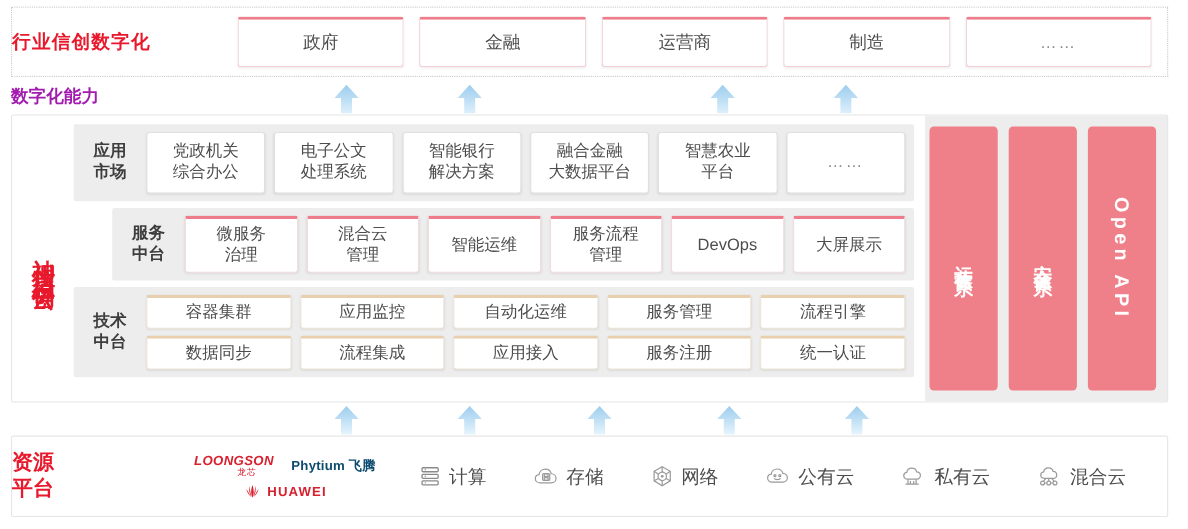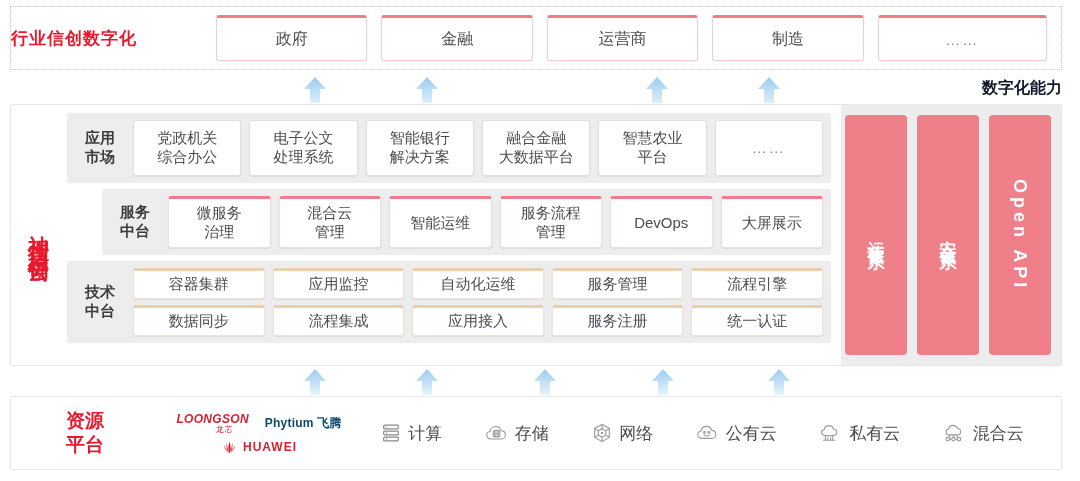--- a/index.html
+++ b/index.html
@@ -39,22 +39,22 @@
     box-shadow:0 1px 2px rgba(0,0,0,0.05);
   }
   .ibox.wide{flex:1.12;}
   .ibox .dots{letter-spacing:2px;color:#8a8a8a;font-size:15px;}
 
   
   .cap-band{
     position:absolute;left:10px;top:74px;width:1052px;height:30px;
   }
   .cap-label{
-    position:absolute;left:0;top:4px;width:1052px;text-align:right;
-    color:#0f172a;font-size:16px;font-weight:bold;
+    position:absolute;left:0;top:4px;width:1052px;text-align:left;
+    color:#a21caf;font-size:16px;font-weight:bold;
   }
   .arrow{
     position:absolute;bottom:0;width:34px;height:28px;
   }
   .arrow svg{display:block;width:34px;height:28px;}
 
   
   .cloud-panel{
     position:absolute;left:10px;top:104px;width:1052px;height:262px;
     background:#fff;border:1px solid #e6e6e6;border-radius:2px;
@@ -133,21 +133,21 @@
     position:absolute;left:10px;top:370px;width:1052px;height:26px;
   }
 
   
   .resource-band{
     position:absolute;left:10px;top:396px;width:1052px;height:74px;
     background:#fff;border:1px solid #e6e6e6;border-radius:2px;
     box-sizing:border-box;display:flex;align-items:center;
   }
   .res-title{
-    flex:0 0 148px;text-align:center;
+    flex:0 0 148px;
     color:#e8192c;font-weight:bold;font-size:19px;line-height:1.25;
   }
   .vendor-logos{
     flex:0 0 200px;display:flex;flex-direction:column;align-items:center;
     justify-content:center;gap:6px;
   }
   .vendor-row{display:flex;align-items:center;justify-content:center;gap:16px;}
   .logo-loongson{display:flex;flex-direction:column;align-items:center;line-height:1;}
   .logo-loongson .ls-en{
     font-weight:bold;font-size:12px;color:#d8202f;font-style:italic;letter-spacing:0.3px;

